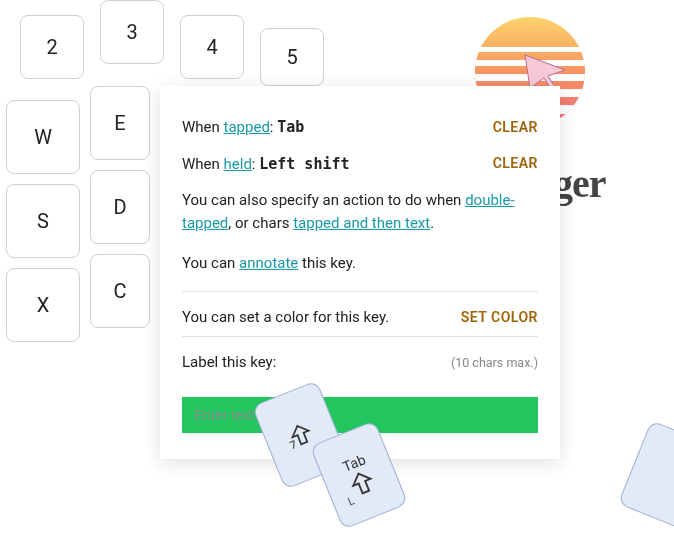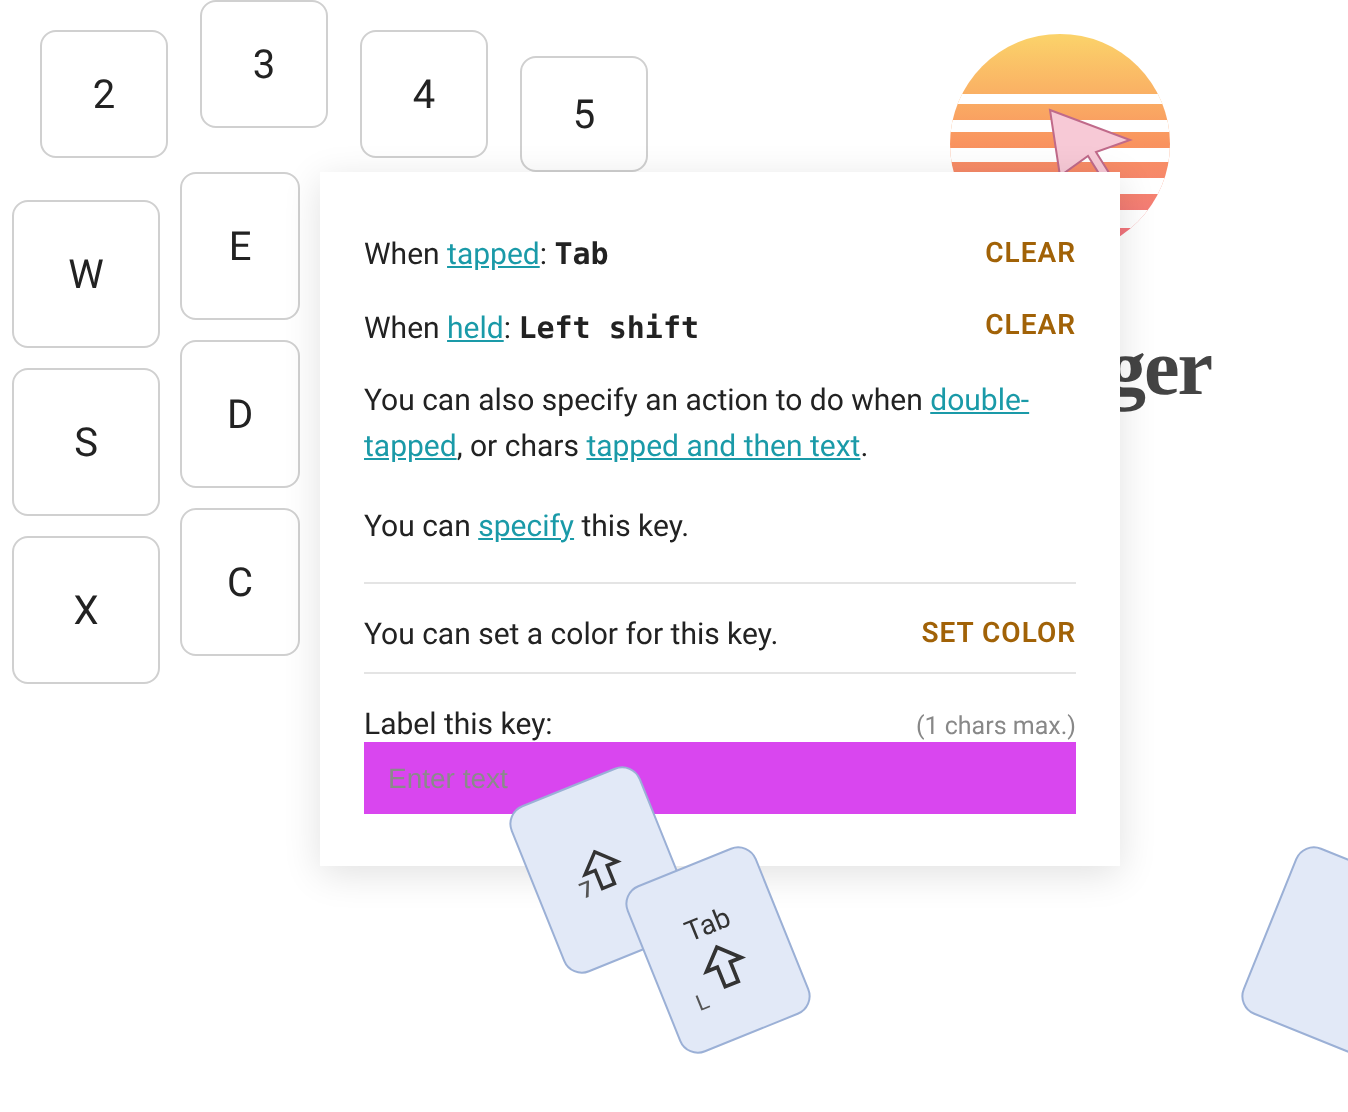--- a/index.html
+++ b/index.html
@@ -98,30 +98,30 @@
       display: flex;
       justify-content: space-between;
       align-items: center;
       margin-bottom: 6px;
       gap: 17px;
     }
     .panel .label-row {
       display: flex;
       justify-content: space-between;
       align-items: baseline;
-      margin-bottom: 0;
+      margin-bottom: 26px;
     }
     .panel .hint {
       font-size: 12.5px;
       color: #888;
     }
     .panel input[type=text] {
       width: 100%;
       border: none;
-      background: #d946ef;
+      background: #22c55e;
       padding: 10px 12px;
       font-size: 14px;
       color: #333;
       outline: none;
     }
     .panel input[type=text]::placeholder { color: #8a8a8a; }
     
     .thumbkey {
       position: absolute;
       width: 70px;
@@ -196,31 +196,31 @@
   <div class="row">
     <div class="text">
       <span>When </span><a class="link">held</a><span>: </span><span class="mono">Left shift</span>
     </div>
     <span class="clear-btn">CLEAR</span>
   </div>
   <div class="para">
     <span>You can also specify an action to do when </span><a class="link">double-tapped</a><span>, or chars </span><a class="link">tapped and then text</a><span>.</span>
   </div>
   <div class="para">
-    <span>You can </span><a class="link">specify</a><span> this key.</span>
+    <span>You can </span><a class="link">annotate</a><span> this key.</span>
   </div>
   <hr>
   <div class="color-row">
     <span>You can set a color for this key.</span>
     <span class="clear-btn">SET COLOR</span>
   </div>
   <hr>
   <div class="label-row">
     <span>Label this key:</span>
-    <span class="hint">(1 chars max.)</span>
+    <span class="hint">(10 chars max.)</span>
   </div>
   <input type="text" placeholder="Enter text" style="">
 </div>
 
 <div class="thumbkey tk1">
   <svg width="26" height="26" viewBox="0 0 24 24">
       <path d="M12 3 L20 11 L15 11 L15 20 L9 20 L9 11 L4 11 Z" fill="none" stroke="#333" stroke-width="1.6"></path>
     </svg>
   <span class="sub" style="top:44px;left:20px;font-weight:600">7</span>
   <span class="sub" style="bottom:6px;right:8px">hold</span>

